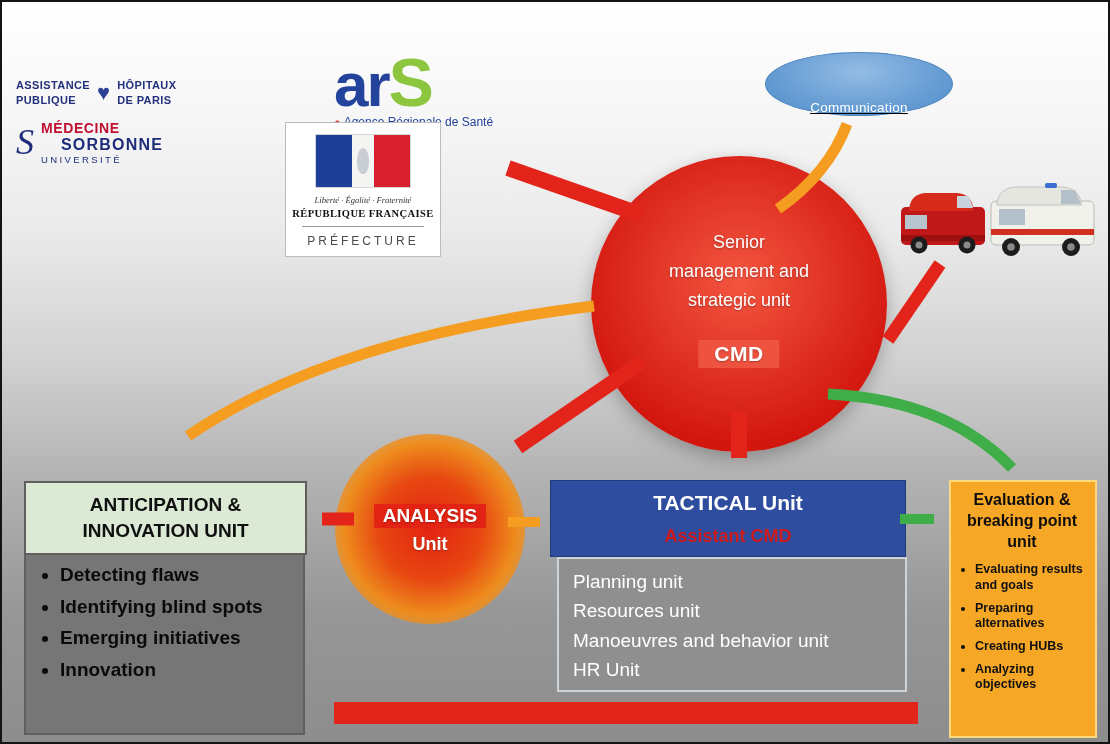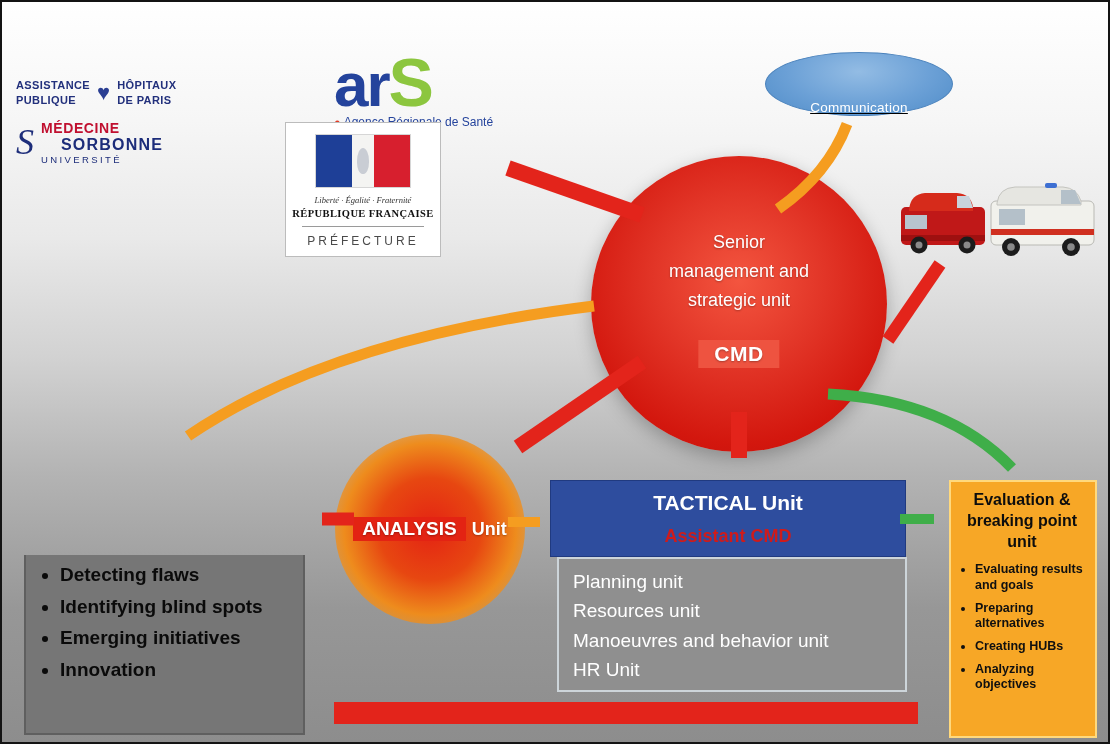--- a/index.html
+++ b/index.html
@@ -50,21 +50,21 @@
     background:radial-gradient(circle at 50% 42%,#f3553f 0%,#e23527 38%,#d3170e 72%,#bd0d09 100%);
     box-shadow:0 6px 18px rgba(0,0,0,.25);}
   .cmd-title{position:absolute;top:72px;left:0;width:100%;text-align:center;color:#fff;
     font-size:18px;line-height:1.6;white-space:pre-line;text-shadow:0 1px 2px rgba(0,0,0,.3);}
   .cmd-badge{position:absolute;top:184px;left:50%;transform:translateX(-50%);
     background:#ee5340;color:#fff;font-size:21px;font-weight:700;padding:2px 16px;letter-spacing:.5px;
     text-shadow:0 1px 2px rgba(0,0,0,.3);}
   
   .analysis{width:190px;height:190px;border-radius:50%;
     background:radial-gradient(circle,#e42313 0%,#e74711 38%,#ee8c1d 64%,rgba(241,157,40,.35) 86%,rgba(241,157,40,0) 100%);
-    display:flex;flex-direction:row;align-items:center;justify-content:center;gap:6px;}
+    display:flex;flex-direction:column;align-items:center;justify-content:center;gap:6px;}
   .analysis .chip{background:#e32313;color:#fff;font-weight:700;font-size:19px;padding:1px 9px;
     text-shadow:0 1px 2px rgba(0,0,0,.3);}
   .analysis .sub{color:#fff;font-weight:700;font-size:18px;text-shadow:0 1px 2px rgba(0,0,0,.3);}
   
   .ant-head{width:283px;height:74px;box-sizing:border-box;background:#dcead5;border:2px solid #5f5f5f;
     display:flex;align-items:center;justify-content:center;text-align:center;
     font-size:19px;font-weight:700;color:#101010;line-height:1.35;padding:0 14px;}
   .ant-body{width:281px;height:180px;box-sizing:border-box;background:#767676;
     border:2px solid #5f5f5f;border-top:none;padding:8px 6px 0 4px;}
   .bullets{margin:0;padding:0 0 0 30px;list-style:disc;}
@@ -172,20 +172,23 @@
 management and
 strategic unit</div>
     <div class="cmd-badge">CMD</div>
   </div>
 
   <div class="abs z3 analysis" style="left:333px;top:432px;">
     <span class="chip">ANALYSIS</span>
     <span class="sub">Unit</span>
   </div>
 
+  <div class="abs z4 ant-head" style="left:22px;top:479px;">
+    <span>ANTICIPATION &amp; INNOVATION UNIT</span>
+  </div>
   <div class="abs z4 ant-body" style="left:22px;top:553px;">
     <ul class="bullets dark">
       <li>Detecting flaws</li>
       <li>Identifying blind spots</li>
       <li>Emerging initiatives</li>
       <li>Innovation</li>
     </ul>
   </div>
 
   <div class="abs z4 tac-head" style="left:548px;top:478px;">

